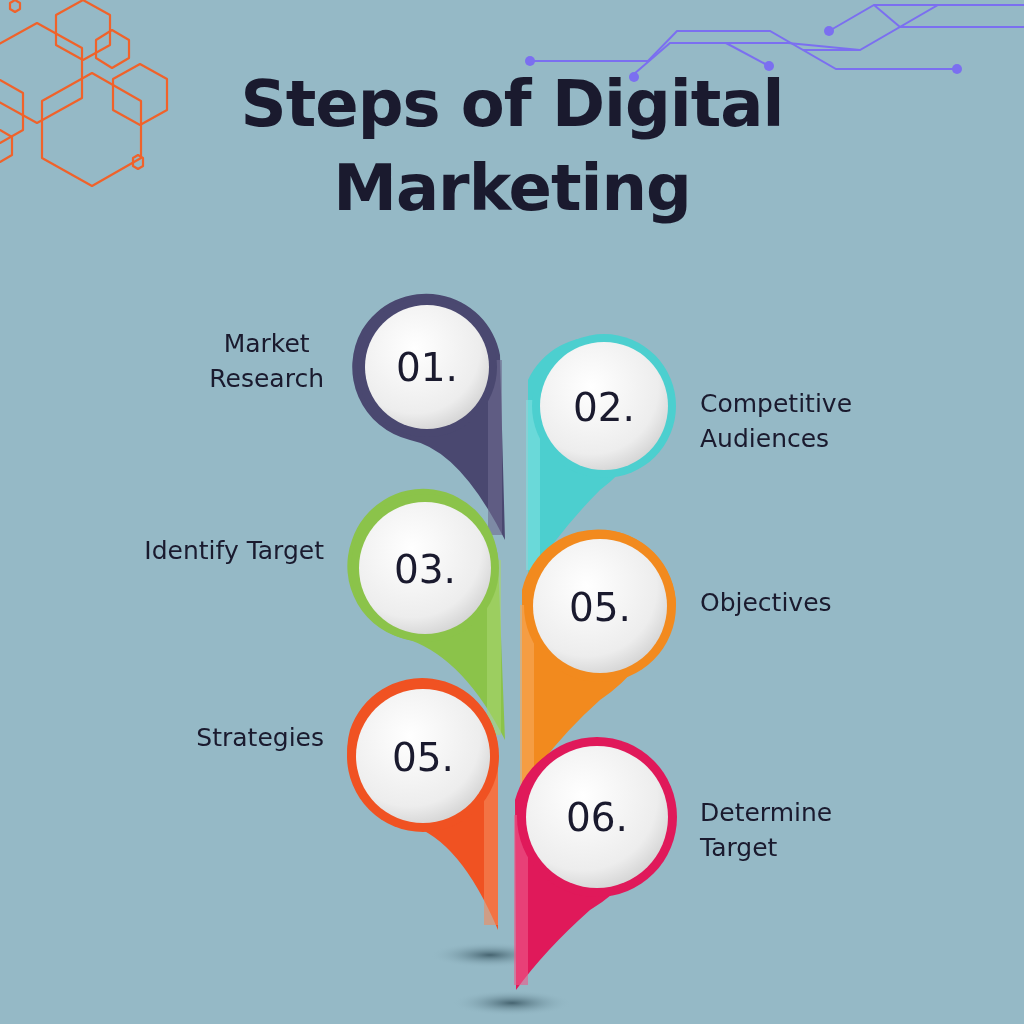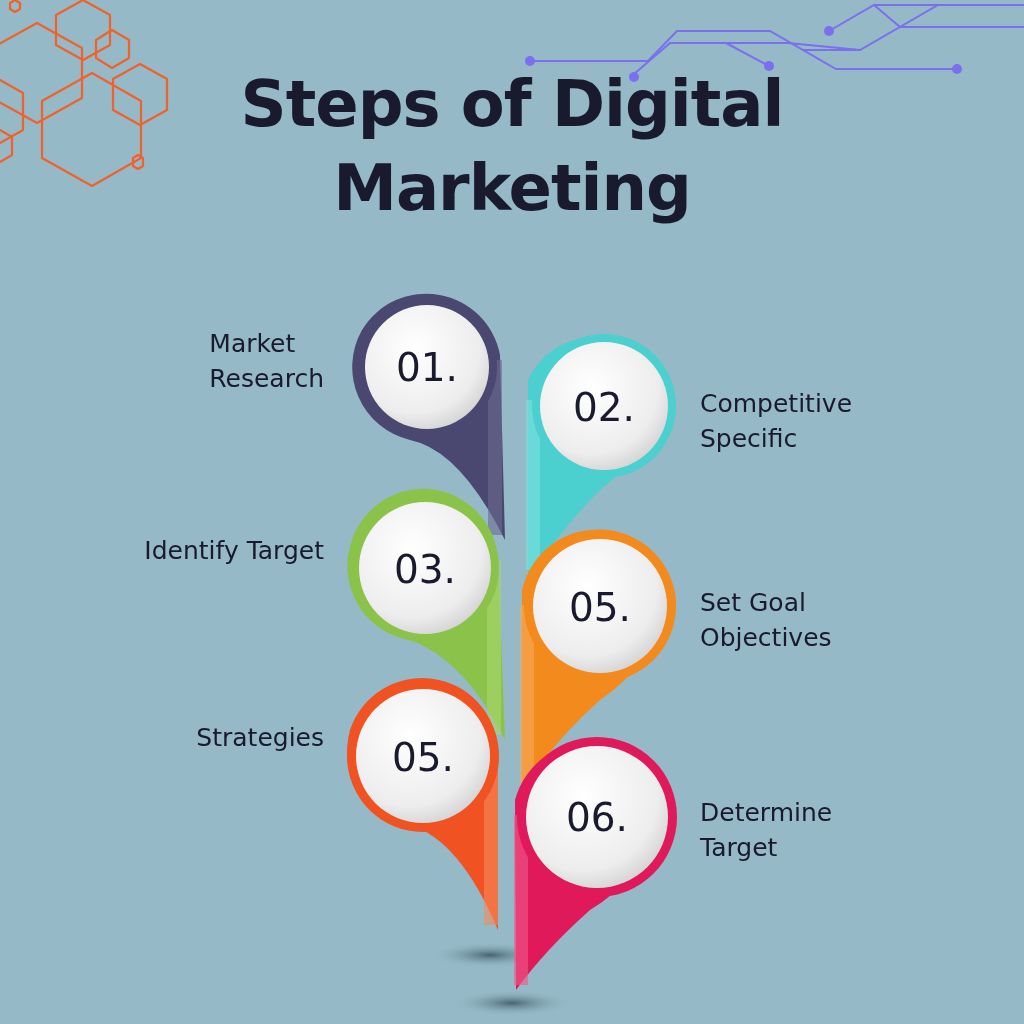--- a/index.html
+++ b/index.html
@@ -1,20 +1,20 @@
 <!DOCTYPE html>
 <html><head>
 <meta charset="utf-8">
 <style>
   html, body { margin:0; padding:0; }
   body { width:1024px; height:1024px; background:#95b9c6; position:relative; overflow:hidden; font-family:"Liberation Sans", sans-serif; color:#1a1a2e; }
   .title { position:absolute; left:0; width:1024px; top:62px; text-align:center; font-family:"DejaVu Sans", sans-serif; font-weight:bold; font-size:64px; line-height:84px; color:#1a1a2e; letter-spacing:-1px; }
   .deco { position:absolute; left:0; top:0; }
   .label { position:absolute; font-family:"DejaVu Sans", sans-serif; font-size:25px; line-height:35px; color:#1a1a2e; }
-  .label.left { text-align:left; }
+  .label.left { text-align:center; }
   .label.right { text-align:left;margin-top:16px; }
   .pin-layer { position:absolute; left:0; top:0; }
   .num { position:absolute; font-family:"DejaVu Sans", sans-serif; font-size:39px; color:#1a1a2e; text-align:center; width:120px; }
 </style>
 </head>
 <body>
 
 <svg class="deco" width="200" height="200" viewBox="0 0 200 200">
   <g fill="none" stroke="#f0622a" stroke-width="2.2" stroke-linejoin="round">
     <polygon points="83,0 110,15 110,45 83,60 56,45 56,15"></polygon>
@@ -118,27 +118,26 @@
 <div class="num" style="left:540px; top:585px;">05.</div>
 <div class="num" style="left:363px; top:735px;">05.</div>
 <div class="num" style="left:537px; top:795px;">06.</div>
 
 <div class="label left" style="right:700px; top:326px;">
   <div>Market</div>
   <div>Research</div>
 </div>
 <div class="label right" style="left:700px; top:370px;">
   <div>Competitive</div>
-  <div>Specific</div>
+  <div>Audiences</div>
 </div>
 <div class="label left" style="right:700px; top:533px;">
   <div>Identify Target</div>
 </div>
 <div class="label right" style="left:700px; top:569px;">
-  <div>Set Goal</div>
   <div>Objectives</div>
 </div>
 <div class="label left" style="right:700px; top:720px;">
   <div>Strategies</div>
 </div>
 <div class="label right" style="left:700px; top:779px;">
   <div>Determine</div>
   <div>Target</div>
 </div>
 

